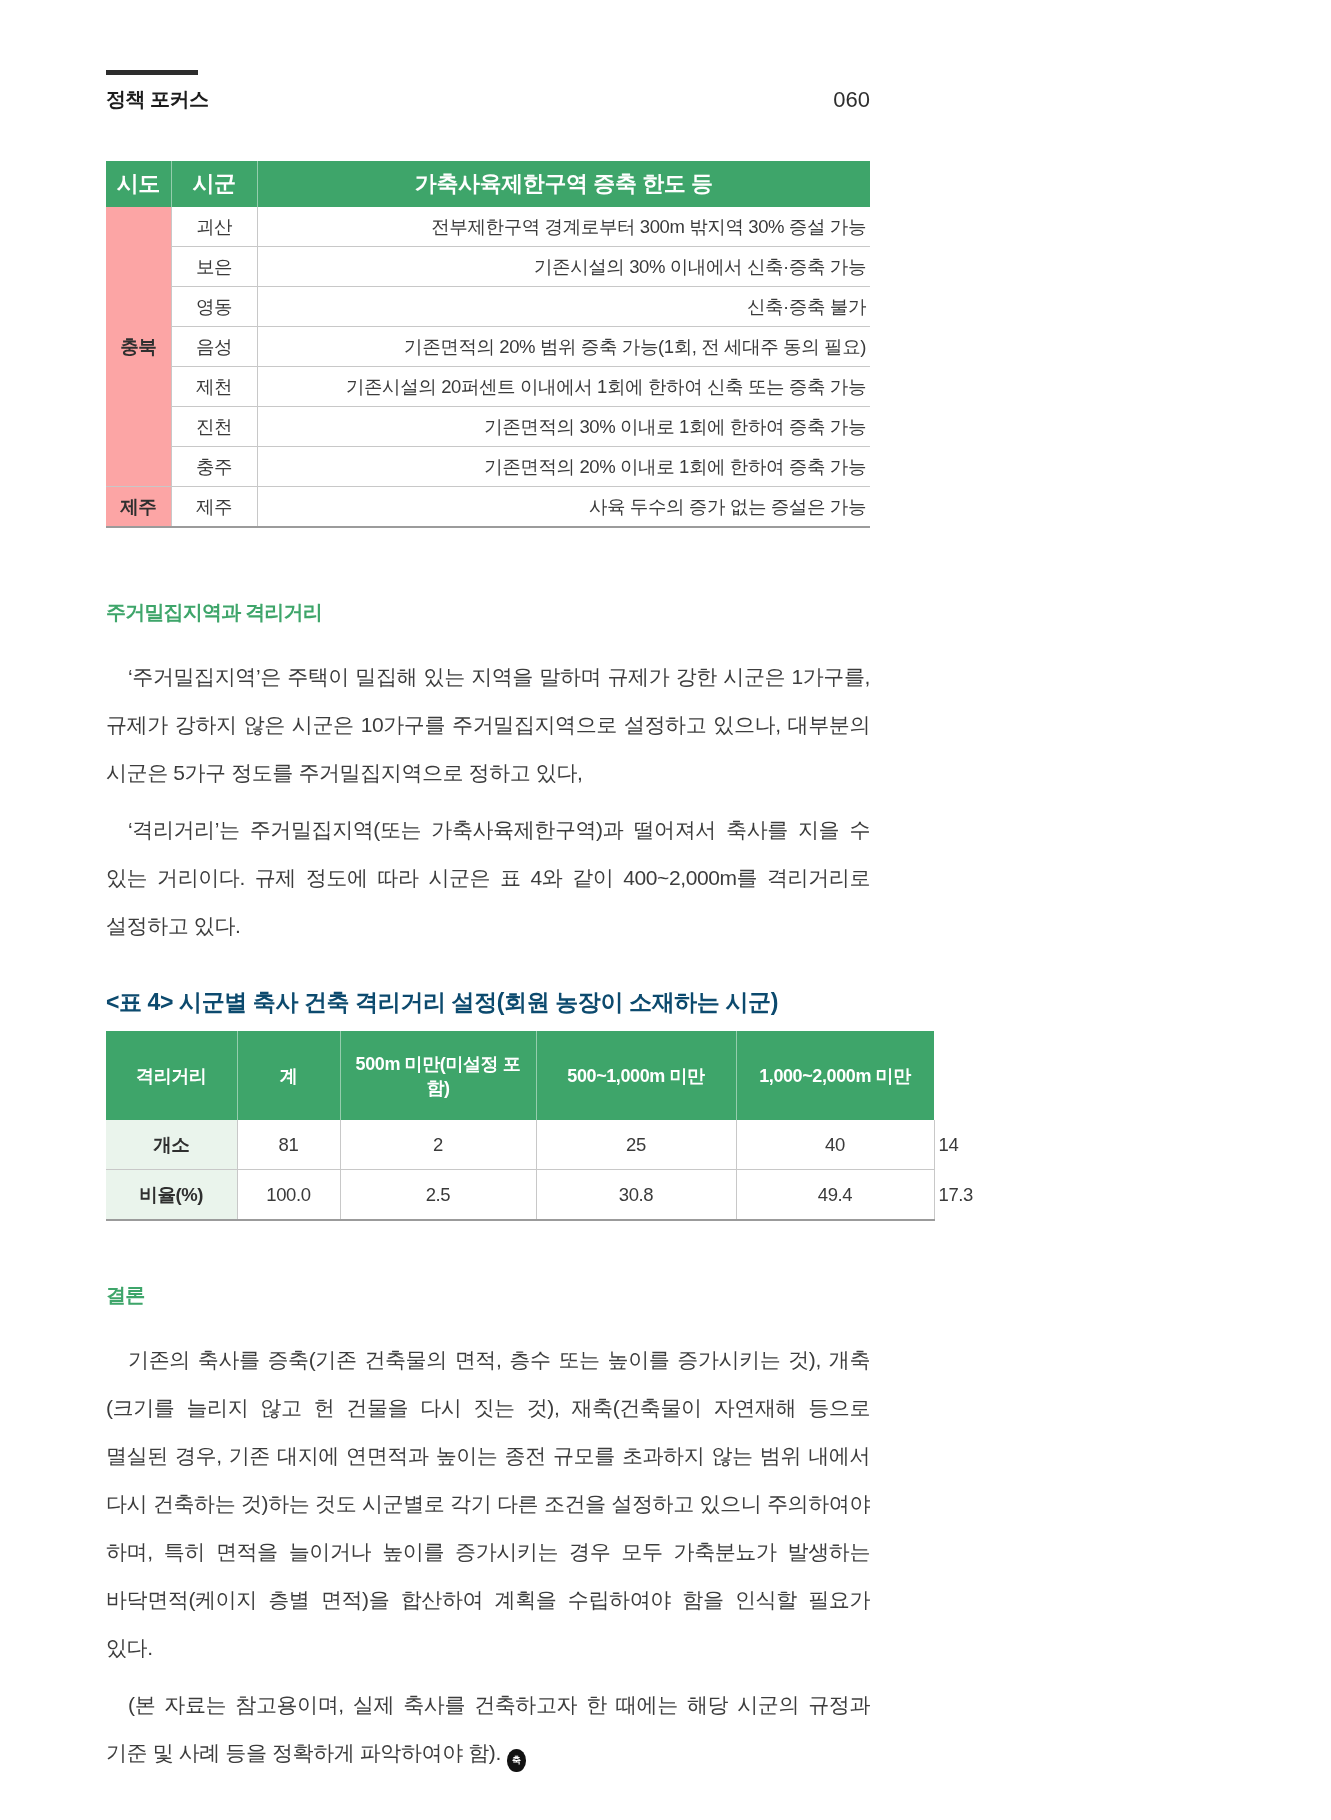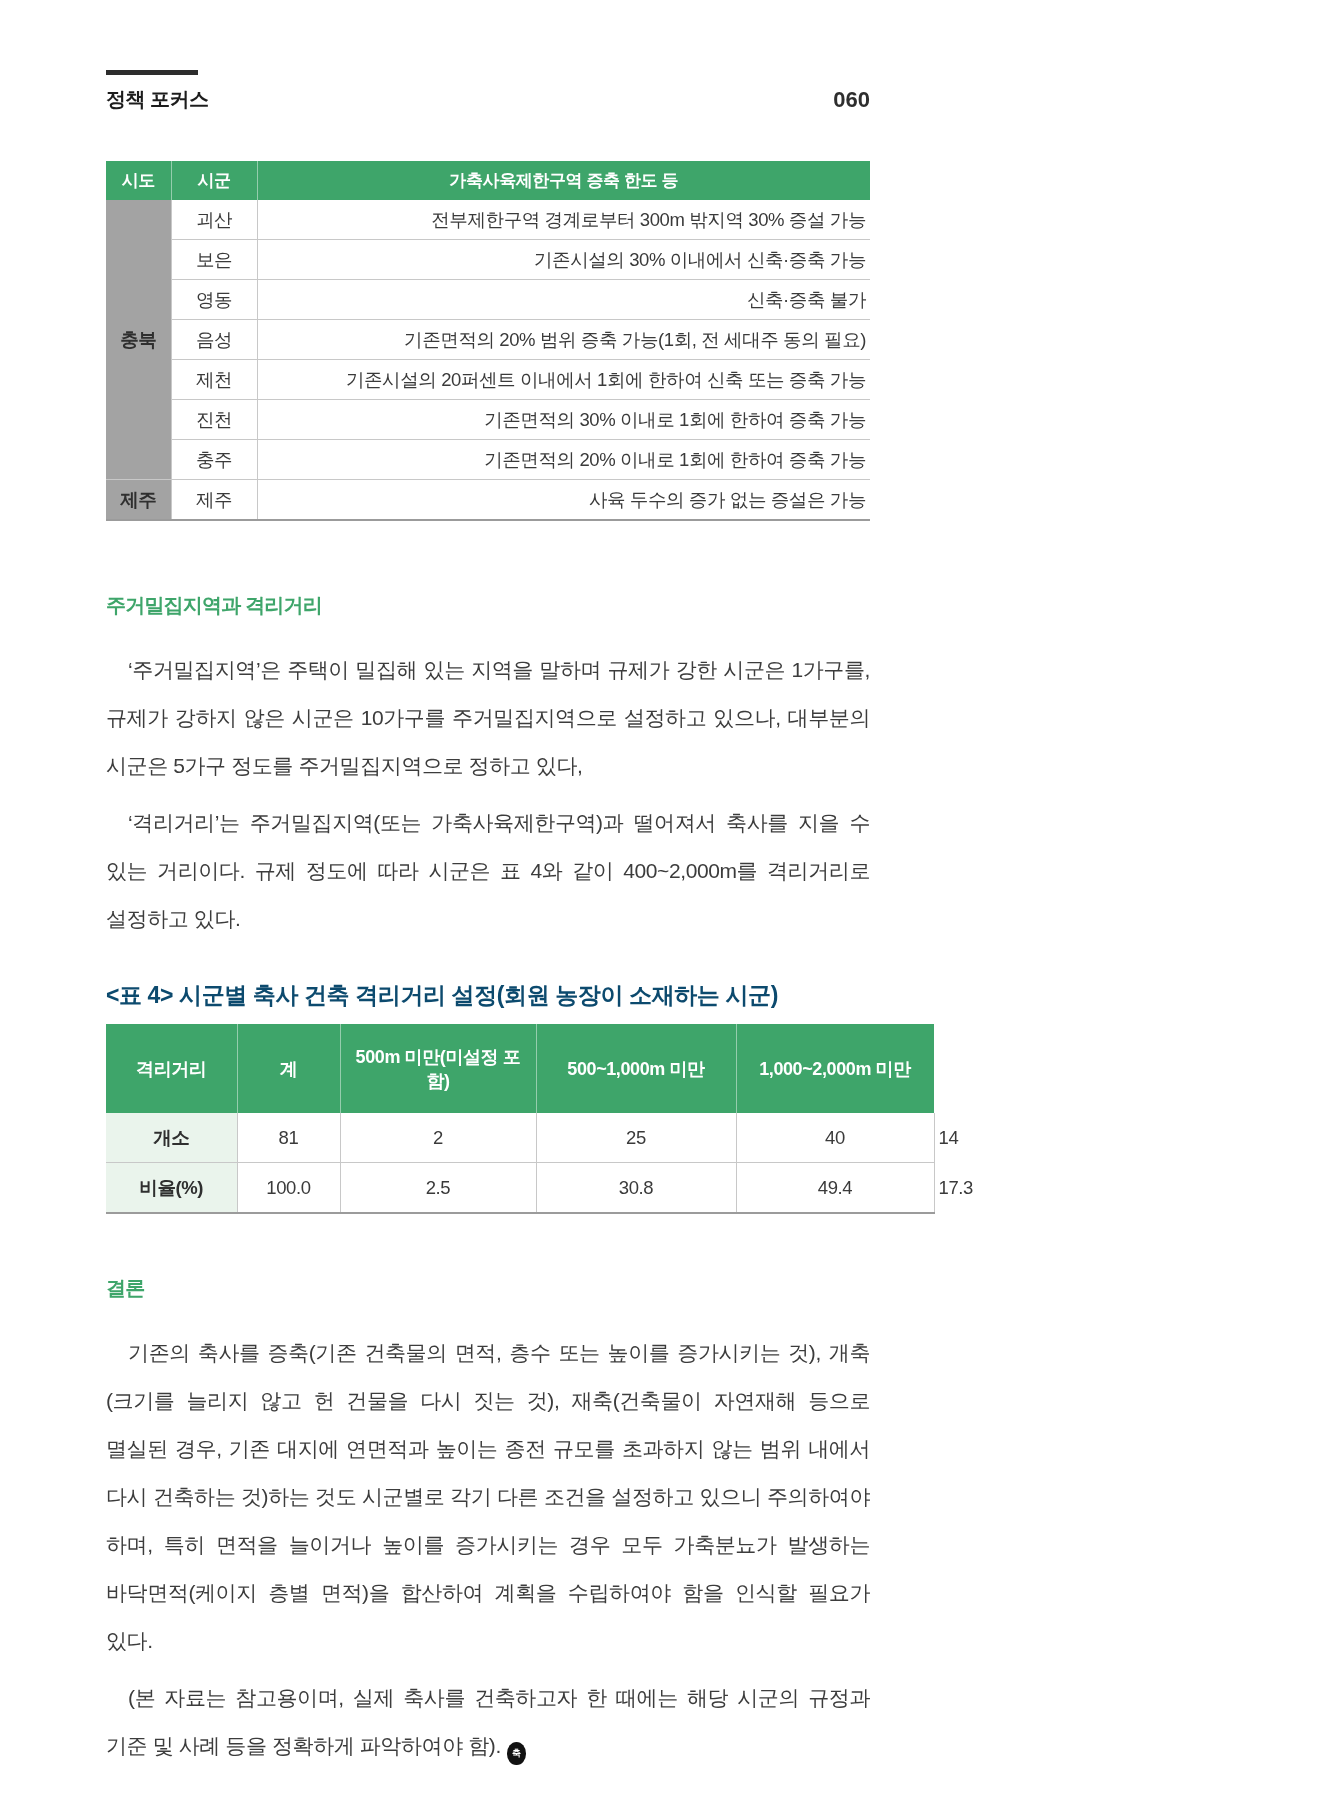--- a/index.html
+++ b/index.html
@@ -9,37 +9,37 @@
     width:1064px;height:1820px;
     box-sizing:border-box;
     padding:70px 194px 0 106px;
     background:#ffffff;
     overflow:hidden;
   }
   
   .page-header{display:flex;justify-content:space-between;align-items:flex-end;}
   .kicker-rule{width:92px;height:5px;background:#2d2d2d;margin-bottom:11px;}
   .kicker{font-size:20px;font-weight:700;color:#1c1c1c;letter-spacing:-0.5px;}
-  .page-number{font-size:22px;font-weight:700;color:#2e2e2e;}
+  .page-number{font-size:22px;font-weight:400;color:#2e2e2e;}
   
   table{border-collapse:collapse;width:100%;table-layout:fixed;}
   thead th{
-    background:#3EA56A;color:#ffffff;font-weight:700;font-size:17px;
+    background:#3EA56A;color:#ffffff;font-weight:700;font-size:22px;
     text-align:center;vertical-align:middle;letter-spacing:-0.4px;
   }
   thead th + th{border-left:1px solid rgba(255,255,255,0.45);}
   tbody{border-bottom:2px solid #9b9b9b;}
   tbody td{font-size:18.5px;color:#3a3a3a;vertical-align:middle;letter-spacing:-0.4px;}
   tbody tr + tr td{border-top:1px solid #c8c8c8;}
   
   .t1{margin-top:48px;}
   .t1 thead th{padding:8px 4px;}
   .t1 tbody td{padding:7px 4px;}
   .t1 td.sido{
-    background:#a3a3a3;text-align:center;font-weight:700;color:#2f2f2f;
+    background:#fca5a5;text-align:center;font-weight:700;color:#2f2f2f;
     border-top:1px solid #c8c8c8;
   }
   .t1 tbody tr:first-child td{border-top:none;}
   .t1 td.sigun{text-align:center;border-left:1px solid #c8c8c8;border-right:1px solid #c8c8c8;}
   .t1 td.limit{text-align:right;padding-left:16px;}
   
   h2.sec{
     margin:72px 0 28px 0;font-size:20px;line-height:1.25;
     font-weight:700;color:#3EA56A;letter-spacing:-0.8px;
   }

